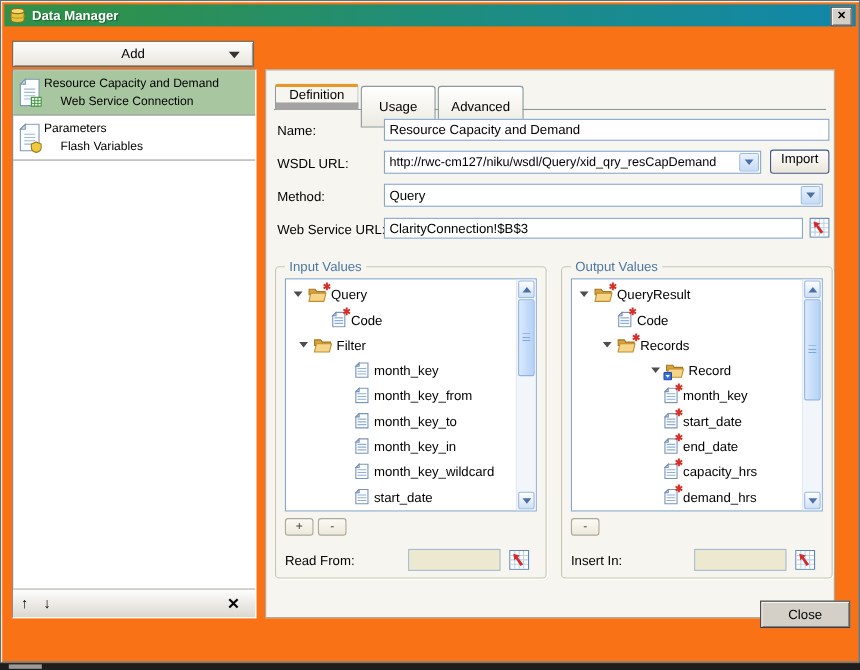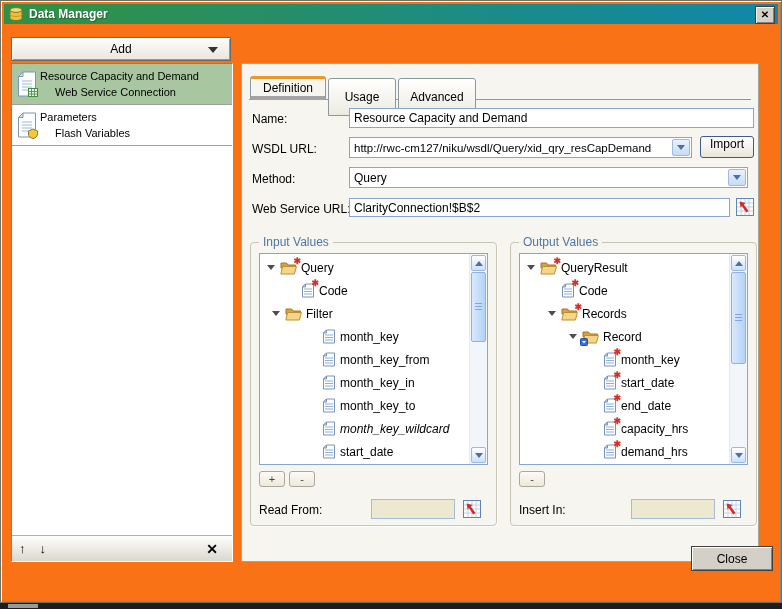--- a/index.html
+++ b/index.html
@@ -67,21 +67,21 @@
   }
   .tabs-line{position:absolute;left:7px;right:7px;top:35px;height:1px;background:#8A9A9C;}
   .tab{
     position:absolute;top:14px;height:38px;box-sizing:border-box;
     border:1px solid #8A9A9C;border-radius:3px 3px 0 0;
     background:linear-gradient(#FFFFFF,#ECEAE0);
     display:flex;align-items:center;justify-content:center;font-size:12px;
   }
   .tab.active{
     top:12px;height:24px;z-index:2;
-    background:#F7F5EF;border-bottom:4px solid #a3a3a3;
+    background:#F7F5EF;border-bottom:7px solid #a3a3a3;
     border-top:3px solid #E8972B;
   }
   .tab-definition{left:8px;width:76px;}
   .tab-usage{left:86px;width:68px;}
   .tab-advanced{left:156px;width:78px;text-align:right;}
   
   .form-label{position:absolute;left:10px;font-size:12px;}
   .text-input{
     position:absolute;left:107px;background:#fff;border:1px solid #86A7CB;
     font-size:12px;display:flex;align-items:center;padding:0 4px;box-sizing:border-box;
@@ -252,21 +252,21 @@
     <div class="form-label" style="top:108px;">Method:</div>
     <div class="text-input" style="top:103px;width:399px;height:21px;padding-right:18px;">
       <span>Query</span>
       <span class="combo-arrow">
           <i class="chev"></i>
         </span>
     </div>
 
     <div class="form-label" style="top:138px;">Web Service URL:</div>
     <div class="text-input" style="top:134px;width:381px;height:19px;">
-      <span>ClarityConnection!$B$2</span>
+      <span>ClarityConnection!$B$3</span>
     </div>
     <button class="cell-btn" style="left:494px;top:134px;">
       <span class="cellsvg" style="display: flex;">
           <svg width="16" height="16" viewBox="0 0 16 16">
             <rect x="0" y="0" width="16" height="16" fill="#fff"></rect>
             <path d="M0 4 H16 M0 8 H16 M0 12 H16 M4 0 V16 M8 0 V16 M12 0 V16" stroke="#BCD2E8"></path>
             <path d="M2.6 2.4 L8.6 4.1 L6.7 5.5 L11.6 11.9 L9.2 13.6 L4.9 6.9 L3.6 8.6 Z" fill="#D42A2A"></path>
           </svg>
         </span>
     </button>
@@ -336,34 +336,34 @@
             </div>
             <div class="tree-row" style="padding-left: 49px;">
               <span class="tw-arrow"></span>
               <span class="tw-icon">
                 <svg width="14" height="15" viewBox="0 0 14 15">
                   <path d="M4.5 1 H12.5 V14 H1.5 V4 Z" fill="#FDFEFF" stroke="#7A93B8"></path>
                   <path d="M4.5 1 V4 H1.5 Z" fill="#D9E5F2" stroke="#7A93B8"></path>
                   <path d="M3 6 H11 M3 8.5 H11 M3 11 H11" stroke="#8FAFD8"></path>
                 </svg>
               </span>
+              <span>month_key_to</span>
+            </div>
+            <div class="tree-row" style="padding-left: 49px;">
+              <span class="tw-arrow"></span>
+              <span class="tw-icon">
+                <svg width="14" height="15" viewBox="0 0 14 15">
+                  <path d="M4.5 1 H12.5 V14 H1.5 V4 Z" fill="#FDFEFF" stroke="#7A93B8"></path>
+                  <path d="M4.5 1 V4 H1.5 Z" fill="#D9E5F2" stroke="#7A93B8"></path>
+                  <path d="M3 6 H11 M3 8.5 H11 M3 11 H11" stroke="#8FAFD8"></path>
+                </svg>
+              </span>
               <span>month_key_in</span>
             </div>
             <div class="tree-row" style="padding-left: 49px;">
-              <span class="tw-arrow"></span>
-              <span class="tw-icon">
-                <svg width="14" height="15" viewBox="0 0 14 15">
-                  <path d="M4.5 1 H12.5 V14 H1.5 V4 Z" fill="#FDFEFF" stroke="#7A93B8"></path>
-                  <path d="M4.5 1 V4 H1.5 Z" fill="#D9E5F2" stroke="#7A93B8"></path>
-                  <path d="M3 6 H11 M3 8.5 H11 M3 11 H11" stroke="#8FAFD8"></path>
-                </svg>
-              </span>
-              <span>month_key_to</span>
-            </div>
-            <div class="tree-row" style="padding-left: 49px; font-style: italic;">
               <span class="tw-arrow"></span>
               <span class="tw-icon">
                 <svg width="14" height="15" viewBox="0 0 14 15">
                   <path d="M4.5 1 H12.5 V14 H1.5 V4 Z" fill="#FDFEFF" stroke="#7A93B8"></path>
                   <path d="M4.5 1 V4 H1.5 Z" fill="#D9E5F2" stroke="#7A93B8"></path>
                   <path d="M3 6 H11 M3 8.5 H11 M3 11 H11" stroke="#8FAFD8"></path>
                 </svg>
               </span>
               <span>month_key_wildcard</span>
             </div>
@@ -439,21 +439,21 @@
               </span>
               <span class="tw-icon">
                 <svg width="17" height="14" viewBox="0 0 17 14">
                   <path d="M1 2 h5.5 l1.5 2 H15.5 v3 H1 Z" fill="#D9A23F" stroke="#A3761F" stroke-width="1"></path>
                   <path d="M2.6 5.5 H16.4 L14.4 13 H0.9 Z" fill="#F6D488" stroke="#C08F2D" stroke-width="1"></path>
                 </svg>
                 <span class="req-star">✱</span>
               </span>
               <span>Records</span>
             </div>
-            <div class="tree-row" style="padding-left: 49px;">
+            <div class="tree-row" style="padding-left: 72px;">
               <span class="tw-arrow">
                 <i></i>
               </span>
               <span class="tw-icon">
                 <svg width="17" height="14" viewBox="0 0 17 14">
                   <path d="M1 2 h5.5 l1.5 2 H15.5 v3 H1 Z" fill="#D9A23F" stroke="#A3761F" stroke-width="1"></path>
                   <path d="M2.6 5.5 H16.4 L14.4 13 H0.9 Z" fill="#F6D488" stroke="#C08F2D" stroke-width="1"></path>
                 </svg>
                 <svg width="8" height="8" viewBox="0 0 8 8" style="position:absolute;left:-2px;bottom:-2px;">
                   <rect x="0.5" y="0.5" width="7" height="7" rx="1" fill="#3A6FD8" stroke="#1F4CA8"></rect>

